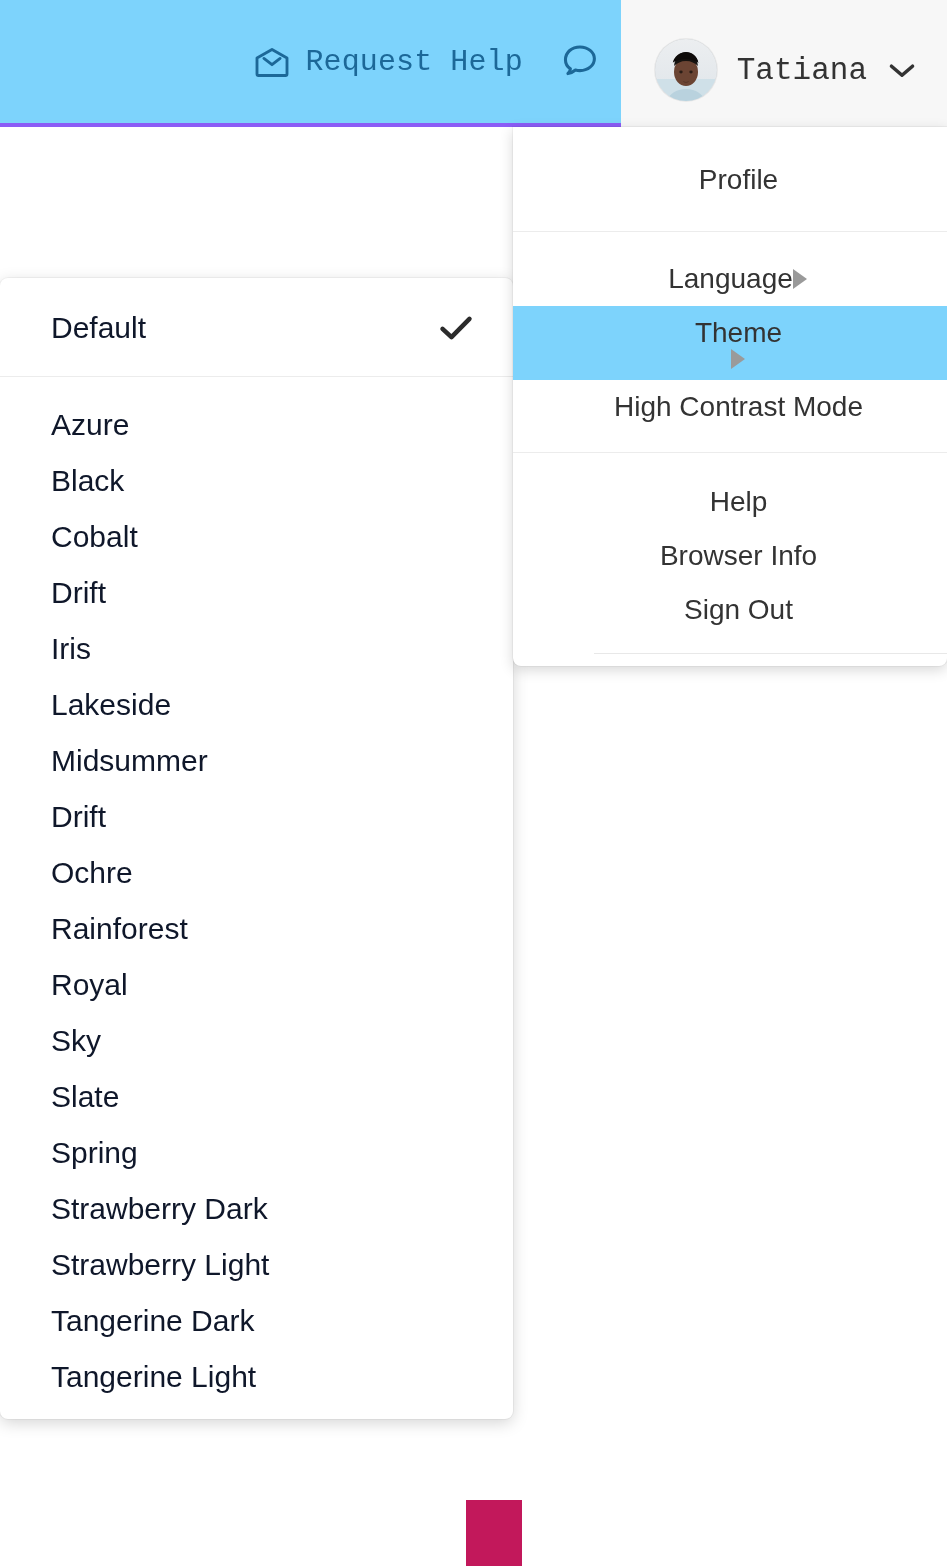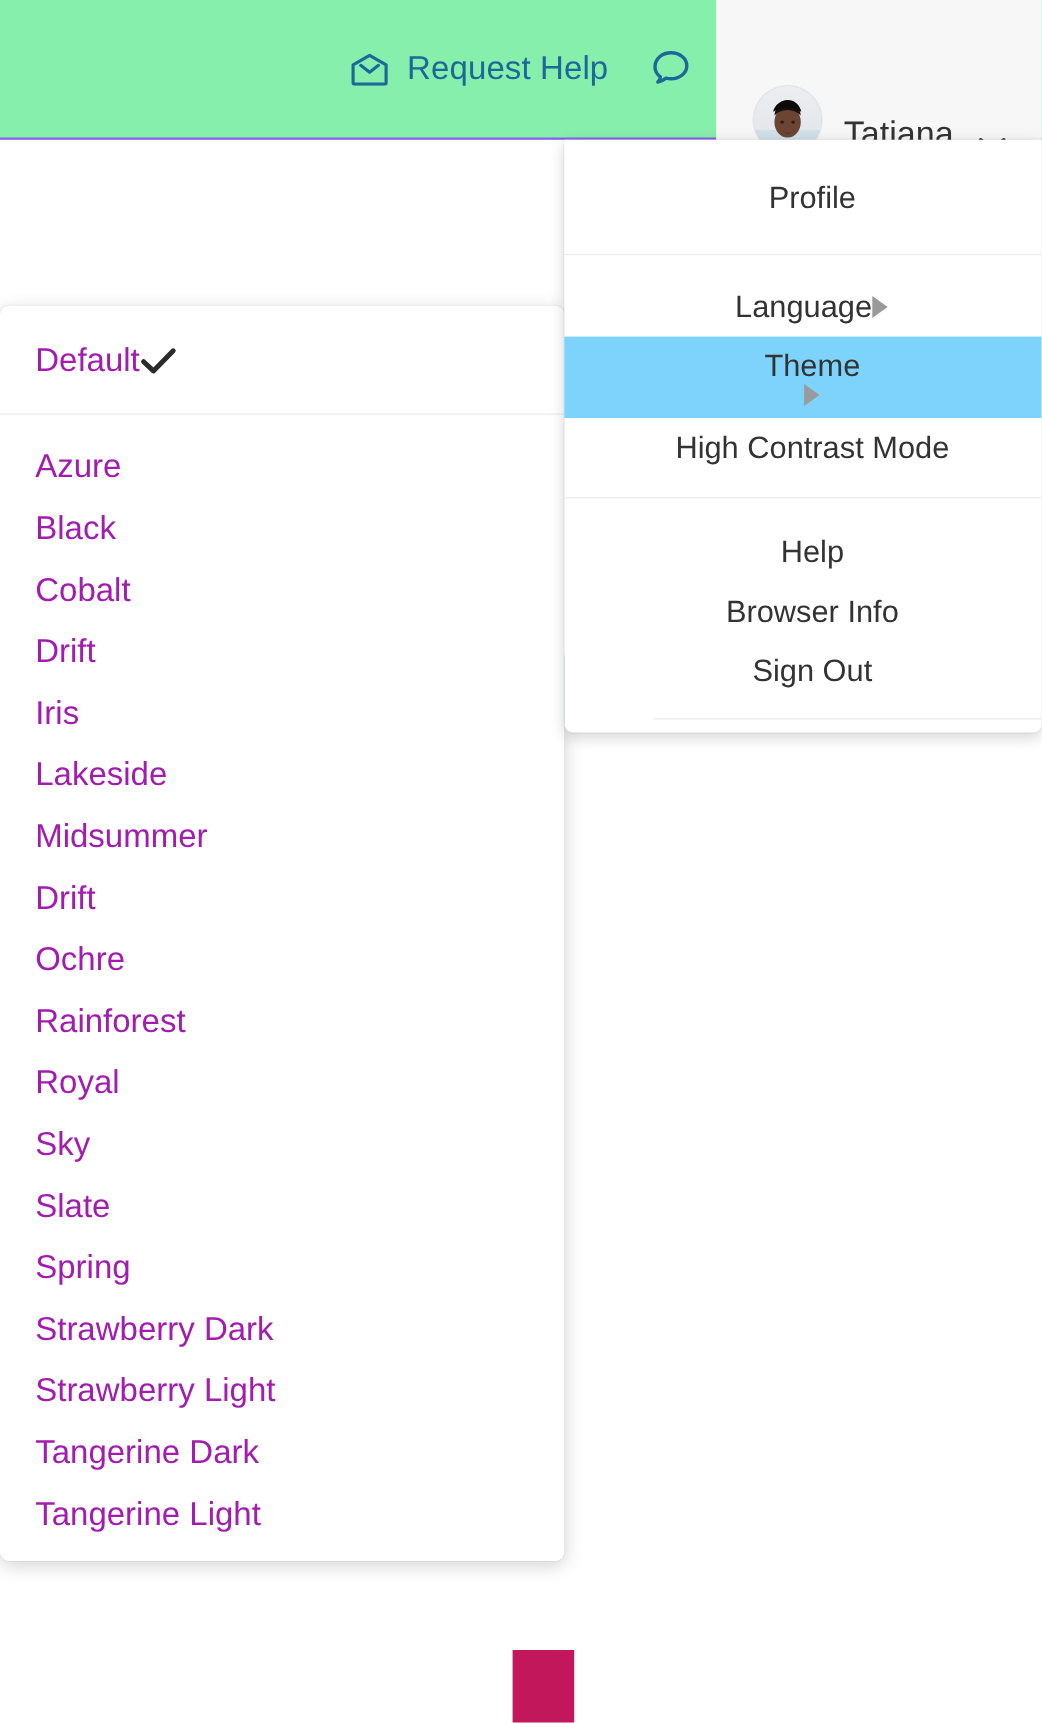--- a/index.html
+++ b/index.html
@@ -17,25 +17,26 @@
     position: relative;
     -webkit-font-smoothing: antialiased;
   }
 
   
   .header {
     position: absolute;
     left: 0; top: 0;
     width: 947px;
     height: 127px;
-    background: #86efac;
-    border-bottom: 2px solid #8b5cf6;
+    background: #7dd3fc;
+    border-bottom: 4px solid #8b5cf6;
     display: flex;
     align-items: stretch;
     justify-content: flex-end;
+    font-family: Liberation Mono, monospace;
   }
 
   .header-actions {
     display: flex;
     align-items: center;
     gap: 0;
     padding-right: 0;
   }
 
   .request-help {
@@ -55,21 +56,21 @@
     padding: 0 22px;
     display: flex;
     align-items: center;
     cursor: pointer;
   }
   .chat-icon { width: 40px; height: 40px; display: block; }
 
   .user-area {
     background: #f7f7f7;
     display: flex;
-    align-items: flex-end;
+    align-items: center;
     gap: 20px;
     padding: 0 30px 0 34px;
     cursor: pointer;
     align-self: stretch;
     height: 140px;
   }
 
   .avatar {
     width: 62px; height: 62px;
     border-radius: 50%;
@@ -168,24 +169,24 @@
 
   .tm-selected-group { padding: 22px 0 20px; }
 
   .tm-divider { height: 1px; background: #ececec; width: 100%; }
 
   .tm-list { padding-top: 20px; }
 
   .tm-item {
     display: flex;
     align-items: center;
-    justify-content: flex-start;
-    padding: 11px 40px 11px 32px;
+    justify-content: space-between;
+    padding: 11px 40px 11px 51px;
     font-size: 30px;
-    color: #a21caf;
+    color: #0f172a;
     cursor: pointer;
     white-space: nowrap;
   }
 
   .tm-check { width: 34px; height: 26px; display: block; flex: none; }
 </style>
 </head>
 <body>
 
 <div class="decor decor-blue"></div>

